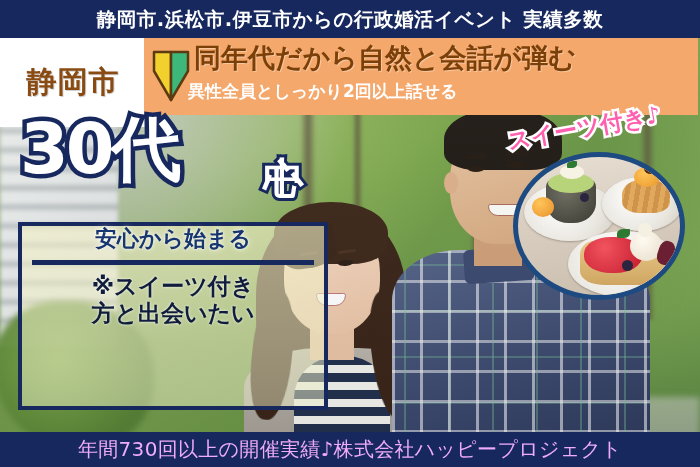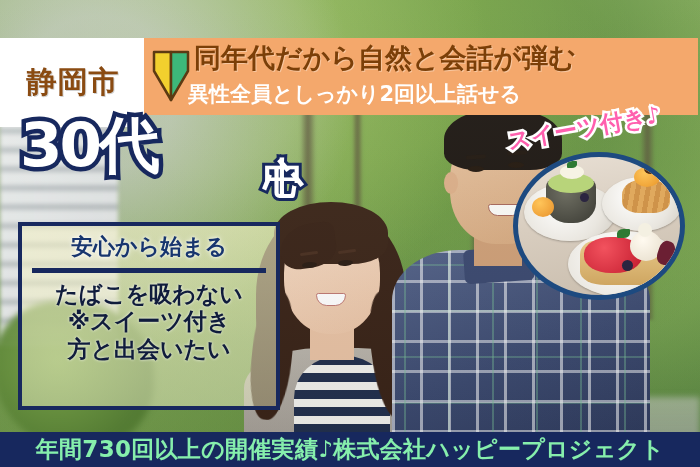--- a/index.html
+++ b/index.html
@@ -123,45 +123,45 @@
     position:absolute;left:144px;top:0;width:554px;height:77px;background:#f4a86c;
   }
   .wakaba{position:absolute;left:8px;top:11px;width:38px;height:54px;}
   .line1{
     position:absolute;left:50px;top:2px;
     color:#7b3f08;font-size:27px;font-weight:900;white-space:nowrap;letter-spacing:0px;
     text-shadow:1px 1px 0 rgba(255,255,255,.35);
   }
   .line2{
     position:absolute;left:44px;top:42px;
-    color:#ffffff;font-size:21px;font-weight:900;white-space:nowrap;
+    color:#ffffff;font-size:17px;font-weight:900;white-space:nowrap;
     -webkit-text-stroke:4px #f4a86c;paint-order:stroke fill;text-align:right;
   }
 
   
   .age-wrap{position:absolute;left:20px;top:118px;width:300px;height:108px;}
   .age-big{
     position:absolute;left:0;top:-4px;
-    font-size:61px;font-weight:900;line-height:1;color:#ffffff;
+    font-size:70px;font-weight:900;line-height:1;color:#ffffff;
     -webkit-text-stroke:9px #17285e;paint-order:stroke fill;
     letter-spacing:-3px;white-space:nowrap;
   }
   .age-sub{
     position:absolute;left:225px;top:6px;width:58px;
     font-size:40px;font-weight:900;line-height:.98;color:#ffffff;
     -webkit-text-stroke:6px #17285e;paint-order:stroke fill;
     writing-mode:vertical-rl;text-orientation:upright;
   }
 
   
   .infobox{
-    position:absolute;left:18px;top:222px;width:262px;height:188px;
+    position:absolute;left:18px;top:222px;width:310px;height:188px;
     border:4px solid #17285e;
     background:linear-gradient(180deg,rgba(242,240,198,.62),rgba(236,238,200,.50));
-    padding:8px 6px 6px;
+    padding:0 6px 6px;
   }
   .ib-top{text-align:center;}
   .ib-top div{
     color:#17356e;font-size:22px;font-weight:900;line-height:1.22;
     text-shadow:0 0 3px rgba(255,255,255,.9),0 0 6px rgba(255,255,255,.7);
   }
   .ib-rule{margin:7px 4px 8px;border-top:3px solid #17285e;border-bottom:2px solid #17285e;height:5px;}
   .ib-bot{text-align:center;}
   .ib-bot div{
     color:#101c3c;font-size:23px;font-weight:900;line-height:1.2;white-space:nowrap;
@@ -186,21 +186,21 @@
     position:absolute;left:14px;bottom:7px;width:108px;text-align:center;
     color:#20252c;font-size:12.5px;font-weight:700;line-height:1.25;
     text-shadow:0 0 3px #fff,0 0 5px #fff,0 0 7px #fff;
   }
 
   
   .botbar{
     position:absolute;left:0;bottom:0;width:700px;height:35px;background:#17285e;
     display:flex;align-items:center;justify-content:center;
   }
-  .botbar .t{color:#86efac;font-size:23px;font-weight:700;white-space:nowrap;letter-spacing:.3px;}
+  .botbar .t{color:#f0abfc;font-size:20px;font-weight:400;white-space:nowrap;letter-spacing:.3px;}
 </style>
 </head>
 <body>
 
 <div id="banner">
 
   <div class="photo">
     <div class="bg-trees"></div>
     <div class="trunk" style="left:300px;top:100px;width:16px;height:250px;"></div>
     <div class="trunk" style="left:352px;top:100px;width:11px;height:230px;"></div>
@@ -238,20 +238,23 @@
       <div class="m-brow l"></div>
       <div class="m-brow r"></div>
       <div class="m-eye l"></div>
       <div class="m-eye r"></div>
       <div class="m-mouth"></div>
     </div>
 
     <div class="photo-tint"></div>
   </div>
 
+  <div class="topbar">
+    <span class="t">静岡市.浜松市.伊豆市からの行政婚活イベント 実績多数</span>
+  </div>
 
   <div class="row2">
 
     <div class="city-chip">
       <span class="t">静岡市</span>
     </div>
 
     <div class="orange">
 
       <span class="wakaba">
@@ -270,21 +273,20 @@
     <span class="age-big">30代</span>
     <span class="age-sub">中心</span>
   </div>
 
   <div class="infobox">
     <div class="ib-top">
       <div>安心から始まる</div>
     </div>
     <div class="ib-rule"></div>
     <div class="ib-bot">
-      <div>たばこを吸わない</div>
       <div>※スイーツ付き</div>
       <div>方と出会いたい</div>
     </div>
   </div>
 
   <div class="sweets-label">スイーツ付き♪</div>
 
   <div class="sweets-circle">
 
     <div class="plate" style="left:6px;top:26px;width:92px;height:58px;"></div>

